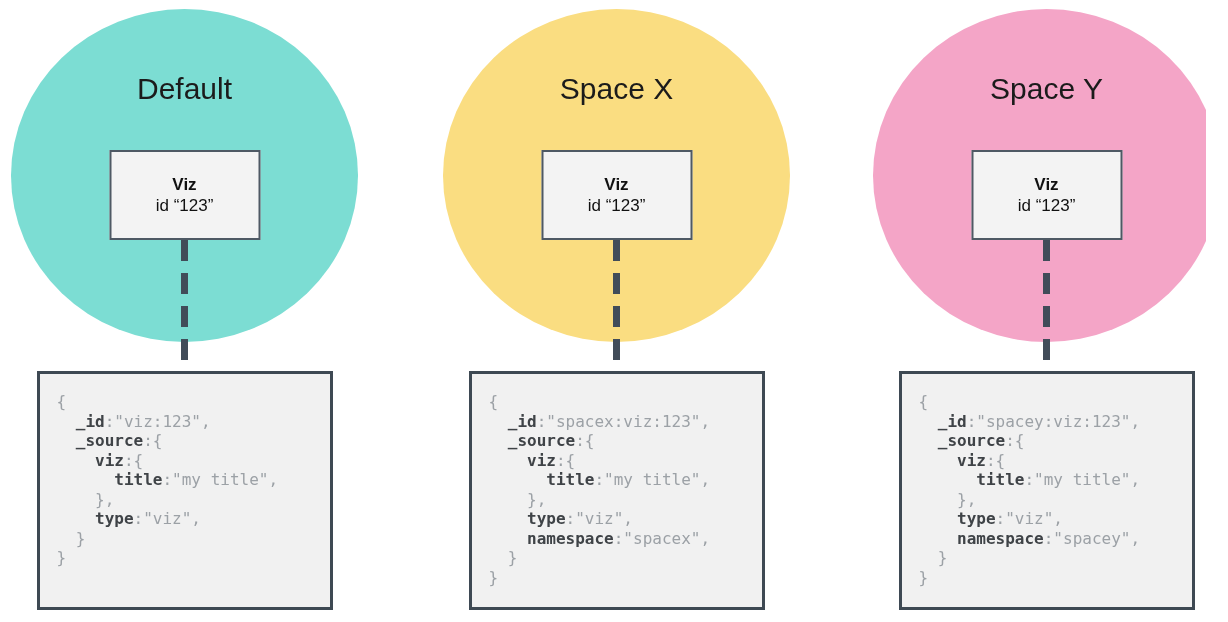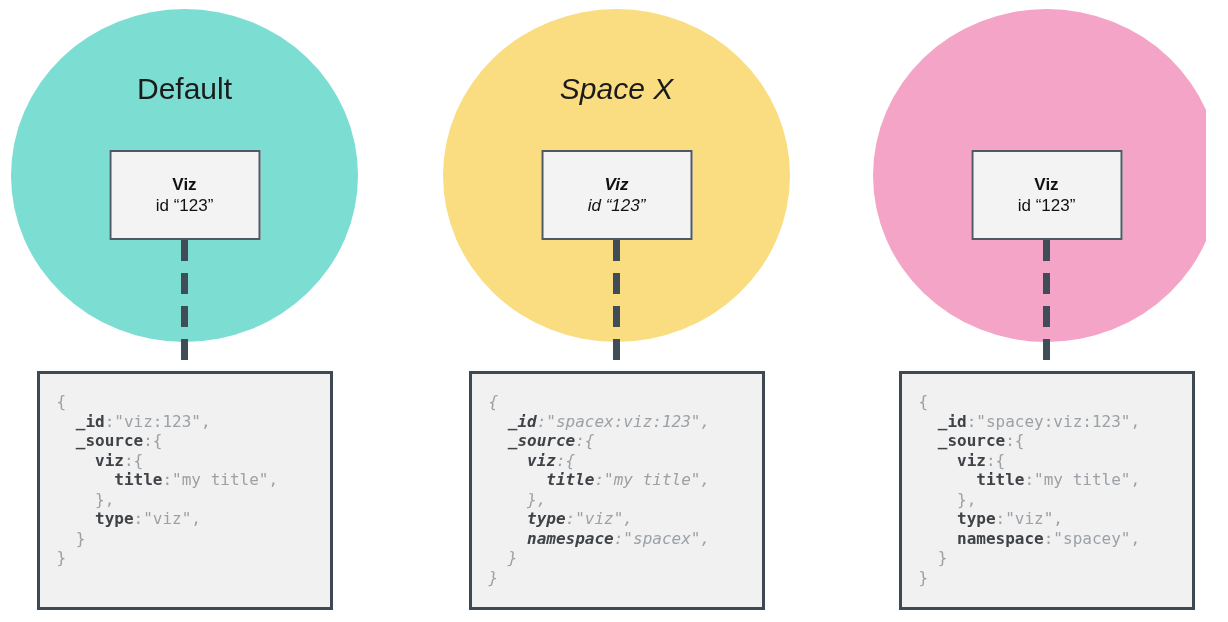--- a/index.html
+++ b/index.html
@@ -2,21 +2,21 @@
 <html><head>
 <meta charset="utf-8">
 <style>
   html,body{margin:0;padding:0;background:#ffffff;}
   .canvas{
     position:relative;width:1206px;height:622px;background:#ffffff;
     overflow:hidden;font-family:"Liberation Sans",sans-serif;
   }
   .column{position:absolute;top:0;width:347px;height:622px;}
   .col-0{left:11px;}
-  .col-1{left:443px;font-style:italic;}
+  .col-1{left:443px;}
   .col-2{left:873px;}
   .circle{
     position:absolute;left:0;top:9px;width:347px;height:333px;border-radius:50%;
   }
   .space-title{
     position:absolute;top:72px;left:0;width:100%;text-align:center;
     font-size:30px;line-height:34px;color:#1b1b1b;
   }
   .viz-card{
     position:absolute;top:150px;left:50%;transform:translateX(-50%);
@@ -85,20 +85,21 @@
         <div class="code-line"><span class="c-val">    </span><span class="c-val">},</span></div>
         <div class="code-line"><span class="c-val">    </span><span class="c-key">type</span><span class="c-val">:"viz",</span></div>
         <div class="code-line"><span class="c-val">    </span><span class="c-key">namespace</span><span class="c-val">:"spacex",</span></div>
         <div class="code-line"><span class="c-val">  </span><span class="c-val">}</span></div>
         <div class="code-line"><span class="c-val">}</span></div>
       </div>
   </div>
 
   <div class="column col-2">
     <div class="circle" style="background: rgb(244, 165, 199);"></div>
+    <div class="space-title">Space Y</div>
     <div class="viz-card">
       <div class="viz-name">Viz</div>
       <div class="viz-id">id “123”</div>
     </div>
     <div class="connector" style="background: repeating-linear-gradient(rgb(65, 76, 89) 0px, rgb(65, 76, 89) 21px, transparent 21px, transparent 33px);"></div>
     <div class="code-box">
         <div class="code-line"><span class="c-val">{</span></div>
         <div class="code-line"><span class="c-val">  </span><span class="c-key">_id</span><span class="c-val">:"spacey:viz:123",</span></div>
         <div class="code-line"><span class="c-val">  </span><span class="c-key">_source</span><span class="c-val">:{</span></div>
         <div class="code-line"><span class="c-val">    </span><span class="c-key">viz</span><span class="c-val">:{</span></div>

